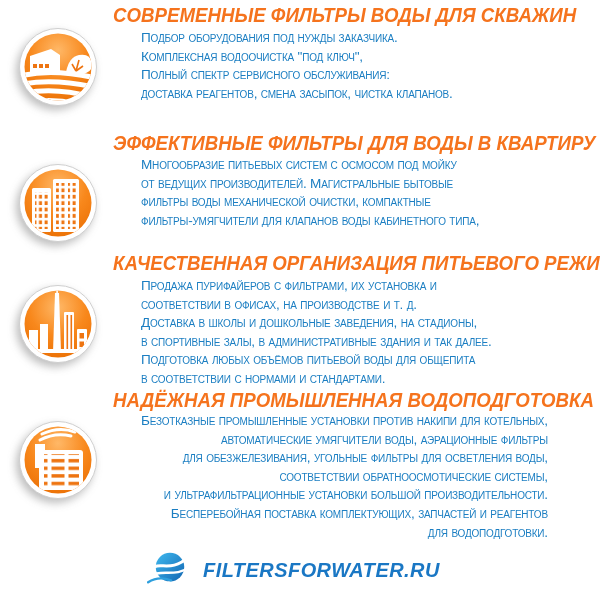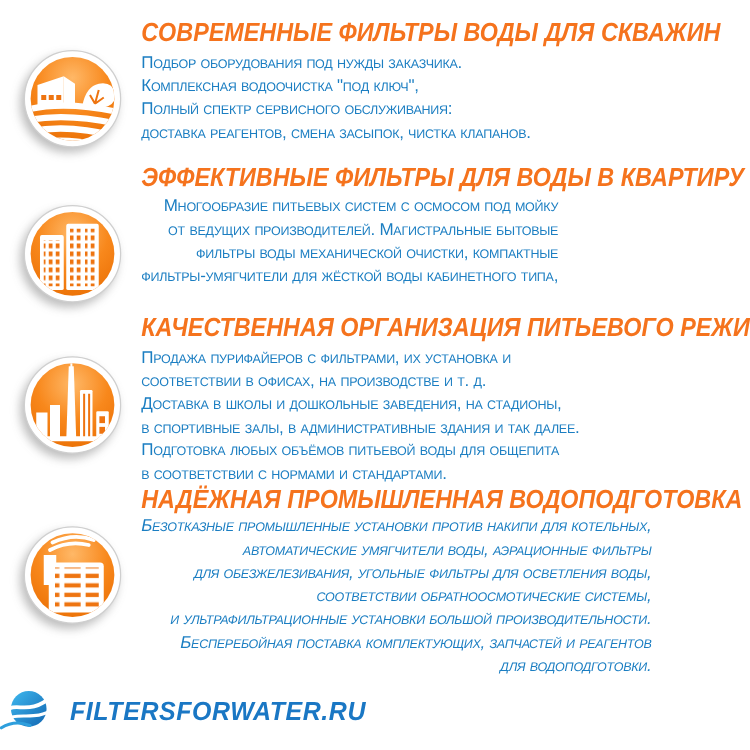--- a/index.html
+++ b/index.html
@@ -4,21 +4,21 @@
 <style>
   * { margin: 0; padding: 0; box-sizing: border-box; }
   html, body { width: 600px; height: 600px; }
   body {
     background: #ffffff;
     font-family: "Liberation Sans", sans-serif;
     position: relative;
     overflow: hidden;
   }
   .section { position: absolute; left: 0; width: 600px; height: 120px; }
-  .s1 { top: 16px; }
+  .s1 { top: 4px; }
   .s2 { top: 132px; }
   .s3 { top: 252px; }
   .s4 { top: 389px; text-align: right; }
 
   .badge { position: absolute; left: 16px; width: 84px; height: 84px; }
   .s1 .badge { top: 22px; }
   .s2 .badge { top: 30px; }
   .s3 .badge { top: 31px; }
   .s4 .badge { top: 30px; }
   .badge svg { filter: drop-shadow(-3px 4px 4px rgba(70,70,70,0.35)); }
@@ -33,27 +33,27 @@
     transform-origin: left top;
     letter-spacing: 0;
   }
   .body {
     position: absolute; left: 113px; top: 25px;
     color: #1b7ec2;
     font-size: 13.6px; line-height: 18.6px;
     font-variant: small-caps;
     letter-spacing: -0.2px;
   }
-  .s2 .body { top: 24px; text-align: right; }
-  .s4 .body { top: 23px; font-style: italic; }
-  .line { white-space: nowrap; }
+  .s2 .body { top: 24px; }
+  .s4 .body { top: 23px; }
+  .line { white-space: nowrap; margin-left: 28px; }
 
   .footer {
     position: absolute; left: 0; top: 548px; width: 600px; height: 44px;
-    display: flex; align-items: center; gap: 10px;
+    display: flex; justify-content: center; align-items: center; gap: 10px;
     cursor: pointer;
   }
   .logo-text {
     font-size: 21px; font-weight: bold; font-style: italic;
     color: #1a77c4; letter-spacing: 0.5px;
     transform: scaleX(0.95); transform-origin: left center;
     white-space: nowrap;
   }
 </style>
 </head>
@@ -125,21 +125,21 @@
         <rect x="40" y="21" width="9" height="46" fill="url(#pw2)"></rect>
         <rect x="52" y="21" width="8.5" height="46" fill="url(#pw2)"></rect>
       </g>
     </svg>
   </div>
   <h2 class="title">ЭФФЕКТИВНЫЕ ФИЛЬТРЫ ДЛЯ ВОДЫ В КВАРТИРУ</h2>
   <div class="body">
     <div class="line">Многообразие питьевых систем с осмосом под мойку</div>
     <div class="line">от ведущих производителей. Магистральные бытовые</div>
     <div class="line">фильтры воды механической очистки, компактные</div>
-    <div class="line">фильтры-умягчители для жёсткой воды кабинетного типа,</div>
+    <div class="line">фильтры-умягчители для клапанов воды кабинетного типа,</div>
   </div>
 </div>
 
 <div class="section s3">
   <div class="badge">
     <svg viewBox="0 0 84 84" width="84" height="84" aria-hidden="true">
       <defs>
         <radialGradient id="og3" cx="0.5" cy="0.25" r="0.85">
           <stop offset="0" stop-color="#ffb867"></stop>
             <stop offset="0.5" stop-color="#f8881c"></stop>

